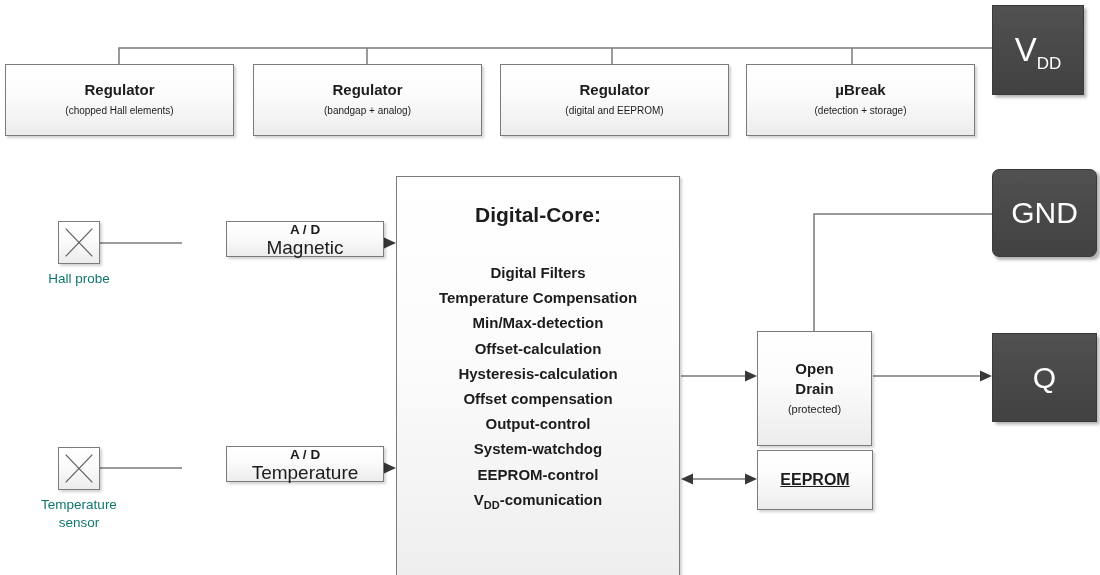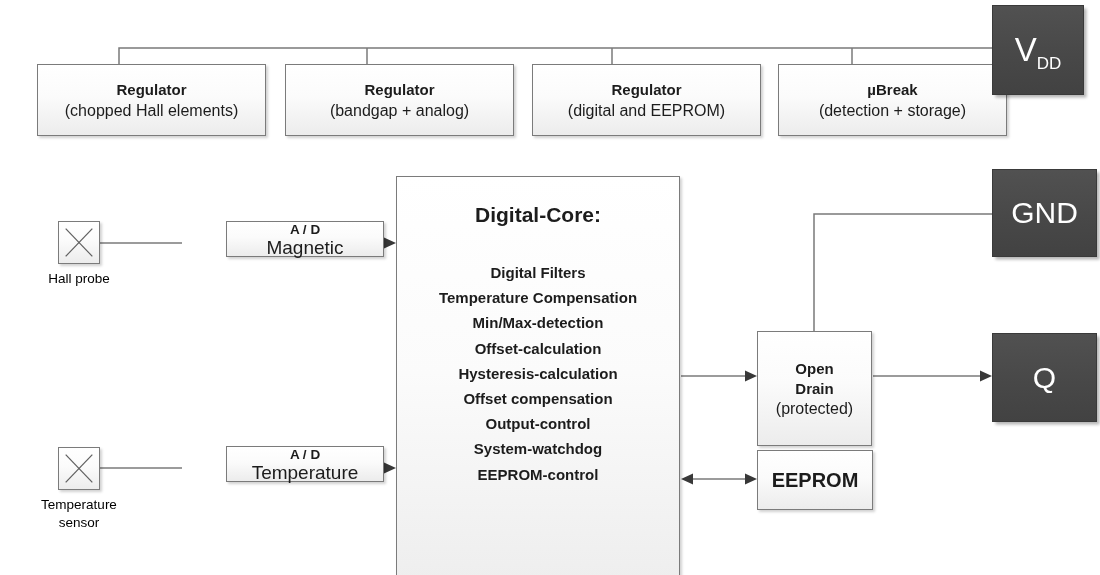--- a/index.html
+++ b/index.html
@@ -17,45 +17,45 @@
     text-align: center;
   }
   .darkbox {
     position: absolute; z-index: 2;
     background: linear-gradient(180deg, #515151 0%, #484848 55%, #424242 100%);
     border: 1px solid #3a3a3a;
     box-shadow: 2.5px 2.5px 3px rgba(0,0,0,0.3);
     display: flex; align-items: center; justify-content: center;
     color: #ffffff; text-align: center;
   }
-  .topbox { width: 229px; height: 72px; top: 64px; margin-left: 32px; }
+  .topbox { width: 229px; height: 72px; top: 64px; }
   .topbox .t { font-weight: bold; font-size: 15px; line-height: 21px; }
-  .topbox .s { font-size: 16px; line-height: 21px; }
+  .topbox .s { font-size: 10px; line-height: 21px; }
 
   .adcbox { width: 158px; height: 36px; margin-left: 44px; }
   .adcbox .t { font-weight: bold; font-size: 13.5px; line-height: 18px; }
   .adcbox .s { font-size: 19px; line-height: 18px; }
 
   .sensor { width: 42px; height: 43px; padding: 0; }
   .sensor svg { display: block; width: 100%; height: 100%; }
-  .sensor-label { position: absolute; z-index: 2; font-size: 13.5px; line-height: 18px; text-align: center; color: #000000; }
+  .sensor-label { position: absolute; z-index: 2; font-size: 13.5px; line-height: 18px; text-align: center; color: #0f766e; }
 
   #digital-core { left: 396px; top: 176px; width: 284px; height: 437px; justify-content: flex-start; }
   .dc-title { margin-top: 26px; font-weight: bold; font-size: 21px; }
   .dc-list { margin-top: 33px; font-size: 15px; line-height: 25.2px; font-weight: bold; }
 
   #open-drain { left: 757px; top: 331px; width: 115px; height: 115px; }
   #open-drain .b { font-weight: bold; font-size: 15px; line-height: 20px; }
-  #open-drain .s { font-size: 16px; line-height: 20px; }
+  #open-drain .s { font-size: 11px; line-height: 20px; }
 
   #eeprom { left: 757px; top: 450px; width: 116px; height: 60px; }
-  #eeprom .b { font-weight: bold; font-size: 20px; }
+  #eeprom .b { font-weight: bold; font-size: 16px; text-decoration: underline; }
 
   #vdd-pin { left: 992px; top: 5px;  width: 92px; height: 90px; font-size: 33px; }
-  #gnd-pin { left: 992px; top: 169px; width: 105px; height: 88px; font-size: 30px; }
+  #gnd-pin { left: 992px; top: 169px; width: 105px; height: 88px; font-size: 30px; border-radius: 7px; }
   #q-pin   { left: 992px; top: 333px; width: 105px; height: 89px; font-size: 30px; }
   .pin-sub { font-size: 17px; vertical-align: sub; line-height: 0; }
   .dc-sub  { font-size: 11px; vertical-align: sub; line-height: 0; }
 </style>
 </head>
 <body>
 
 <div id="canvas">
 
   <svg id="wires" viewBox="0 0 1100 575" fill="none" stroke="#7a7a7a" stroke-width="1.5">
@@ -149,20 +149,21 @@
     <div class="dc-list">
       <div>Digital Filters</div>
       <div>Temperature Compensation</div>
       <div>Min/Max-detection</div>
       <div>Offset-calculation</div>
       <div>Hysteresis-calculation</div>
       <div>Offset compensation</div>
       <div>Output-control</div>
       <div>System-watchdog</div>
       <div>EEPROM-control</div>
+      <div><span>V</span><span class="dc-sub">DD</span><span>-comunication</span></div>
     </div>
   </div>
 
   <div class="lightbox" id="open-drain">
     <div class="b">Open</div>
     <div class="b">Drain</div>
     <div class="s">(protected)</div>
   </div>
 
   <div class="lightbox" id="eeprom">

